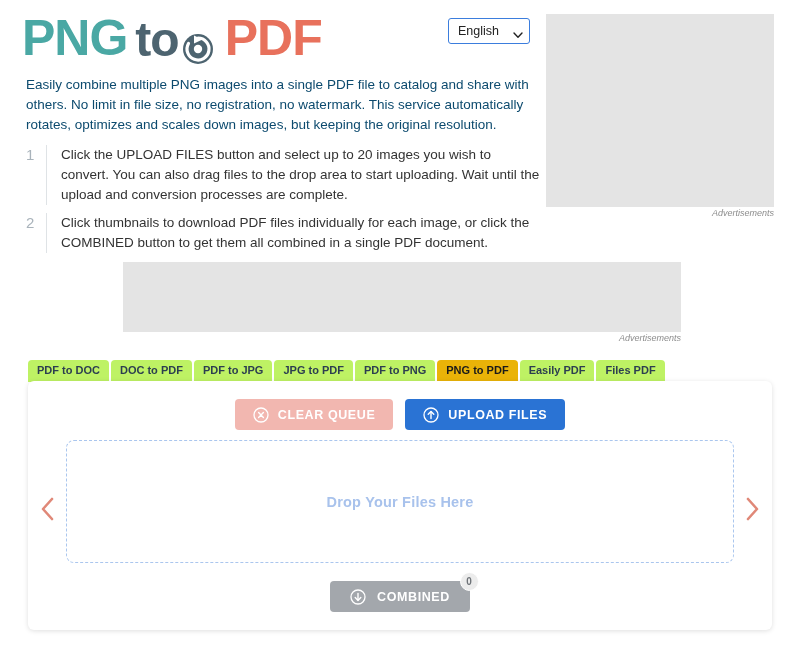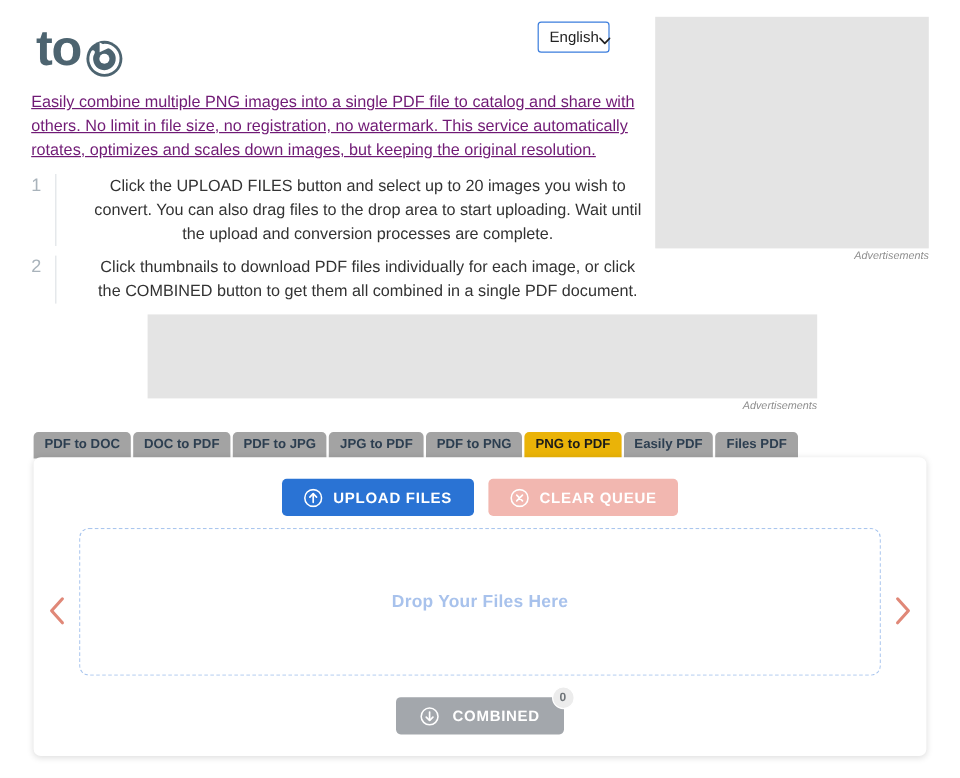--- a/index.html
+++ b/index.html
@@ -35,39 +35,39 @@
     display: flex;
     align-items: center;
     font-size: 50px;
     font-weight: bold;
     letter-spacing: -1px;
     line-height: 1;
   }
   .logo-png { color: #4aa8a4; }
   .logo-to {
     color: #4d6470;
-    font-size: 42px;
+    font-size: 48px;
     margin: 0 2px 0 8px;
     position: relative;
     top: 2px;
   }
   .logo-icon {
     width: 34px; height: 34px;
     margin: 0 6px 0 0;
     position: relative;
     top: 3px;
   }
   .logo-pdf { color: #e8715c; margin-left: 4px; }
 
   
   .lang-select {
     position: absolute;
     left: 448px;
     top: 18px;
-    width: 60px;
+    width: 82px;
     height: 26px;
     border: 1px solid #3b7ddd;
     border-radius: 3px;
     background: #ffffff;
     display: flex;
     align-items: center;
     padding: 0 6px 0 9px;
     cursor: pointer;
   }
   .lang-label {
@@ -119,22 +119,21 @@
   }
 
   
   .description {
     position: absolute;
     left: 26px;
     top: 75px;
     width: 514px;
     font-size: 13.5px;
     line-height: 20px;
-    color: #701a75;
-    text-decoration: underline;
+    color: #0c4a6e;
   }
 
   
   .steps {
     position: absolute;
     left: 26px;
     top: 145px;
     width: 514px;
   }
   .step {
@@ -144,41 +143,40 @@
   .step-num {
     width: 20px;
     flex: 0 0 20px;
     font-size: 15px;
     color: #a9b3bb;
     text-align: left;
     line-height: 20px;
   }
   .step-text {
     border-left: 1px solid #dfe3e6;
-    padding-left: 26px;
+    padding-left: 14px;
     font-size: 13.5px;
     line-height: 20px;
     color: #333333;
     flex: 1;
-    text-align: center;
   }
 
   
   .tabs {
     position: absolute;
     left: 28px;
     top: 360px;
     width: 744px;
     height: 22px;
     display: flex;
     align-items: flex-end;
     font-size: 11px;
   }
   .tab {
-    background: #a3a3a3;
+    background: #bef264;
     color: #2c3e50;
     font-weight: bold;
     font-size: 11px;
     padding: 4px 9px 5px 9px;
     border-radius: 4px 4px 0 0;
     margin-right: 2px;
     white-space: nowrap;
     cursor: pointer;
     line-height: 13px;
   }
@@ -311,29 +309,31 @@
 </style>
 </head>
 <body>
 
 <div class="page">
   <div class="page-bg-bottom"></div>
 
   <div class="header">
 
     <div class="logo">
+      <span class="logo-png">PNG</span>
       <span class="logo-to">to</span>
       <span class="logo-icon">
         <svg viewBox="0 0 34 34" width="34" height="34" aria-hidden="true">
           <circle cx="17" cy="17" r="15" fill="#4d6470"></circle>
           <path d="M17 6 A11 11 0 1 1 7.5 11.5" fill="none" stroke="#ffffff" stroke-width="3.2" stroke-linecap="round"></path>
           <polygon points="13,3.5 21.5,7.5 13,11.5" fill="#ffffff"></polygon>
           <circle cx="17" cy="17" r="4.2" fill="#ffffff"></circle>
         </svg>
       </span>
+      <span class="logo-pdf">PDF</span>
     </div>
 
     <div class="lang-select">
       <span class="lang-label">English</span>
       <span class="lang-chevron">
         <svg viewBox="0 0 10 10" width="10" height="10" aria-hidden="true">
           <path d="M1 3 L5 7.2 L9 3" fill="none" stroke="#222" stroke-width="1.4" stroke-linecap="round" stroke-linejoin="round"></path>
         </svg>
       </span>
     </div>
@@ -366,39 +366,39 @@
     <div class="tab">PDF to PNG</div>
     <div class="tab active">PNG to PDF</div>
     <div class="tab">Easily PDF</div>
     <div class="tab">Files PDF</div>
 
   </div>
 
   <div class="panel">
 
     <div class="panel-actions">
+      <button class="btn btn-clear">
+        <span class="btn-icon">
+          <svg viewBox="0 0 16 16" width="16" height="16" aria-hidden="true">
+            <circle cx="8" cy="8" r="7" fill="none" stroke="#ffffff" stroke-width="1.3"></circle>
+            <path d="M5.6 5.6 L10.4 10.4 M10.4 5.6 L5.6 10.4" stroke="#ffffff" stroke-width="1.4" stroke-linecap="round"></path>
+          </svg>
+        </span>
+        <span>CLEAR QUEUE</span>
+      </button>
+
       <button class="btn btn-upload">
         <span class="btn-icon">
           <svg viewBox="0 0 16 16" width="16" height="16" aria-hidden="true">
             <circle cx="8" cy="8" r="7" fill="none" stroke="#ffffff" stroke-width="1.3"></circle>
             <path d="M8 11.6 L8 4.8" stroke="#ffffff" stroke-width="1.4" stroke-linecap="round"></path>
             <polyline points="5.2,7.2 8,4.4 10.8,7.2" fill="none" stroke="#ffffff" stroke-width="1.4" stroke-linecap="round" stroke-linejoin="round"></polyline>
           </svg>
         </span>
         <span>UPLOAD FILES</span>
-      </button>
-
-      <button class="btn btn-clear">
-        <span class="btn-icon">
-          <svg viewBox="0 0 16 16" width="16" height="16" aria-hidden="true">
-            <circle cx="8" cy="8" r="7" fill="none" stroke="#ffffff" stroke-width="1.3"></circle>
-            <path d="M5.6 5.6 L10.4 10.4 M10.4 5.6 L5.6 10.4" stroke="#ffffff" stroke-width="1.4" stroke-linecap="round"></path>
-          </svg>
-        </span>
-        <span>CLEAR QUEUE</span>
       </button>
     </div>
 
     <div class="nav-arrow left">
       <svg viewBox="0 0 22 30" width="22" height="30" aria-hidden="true">
         <polyline points="15,5 6,15 15,25" fill="none" stroke="currentColor" stroke-width="2.6" stroke-linecap="round" stroke-linejoin="round"></polyline>
       </svg>
     </div>
 
     <div class="dropzone">

